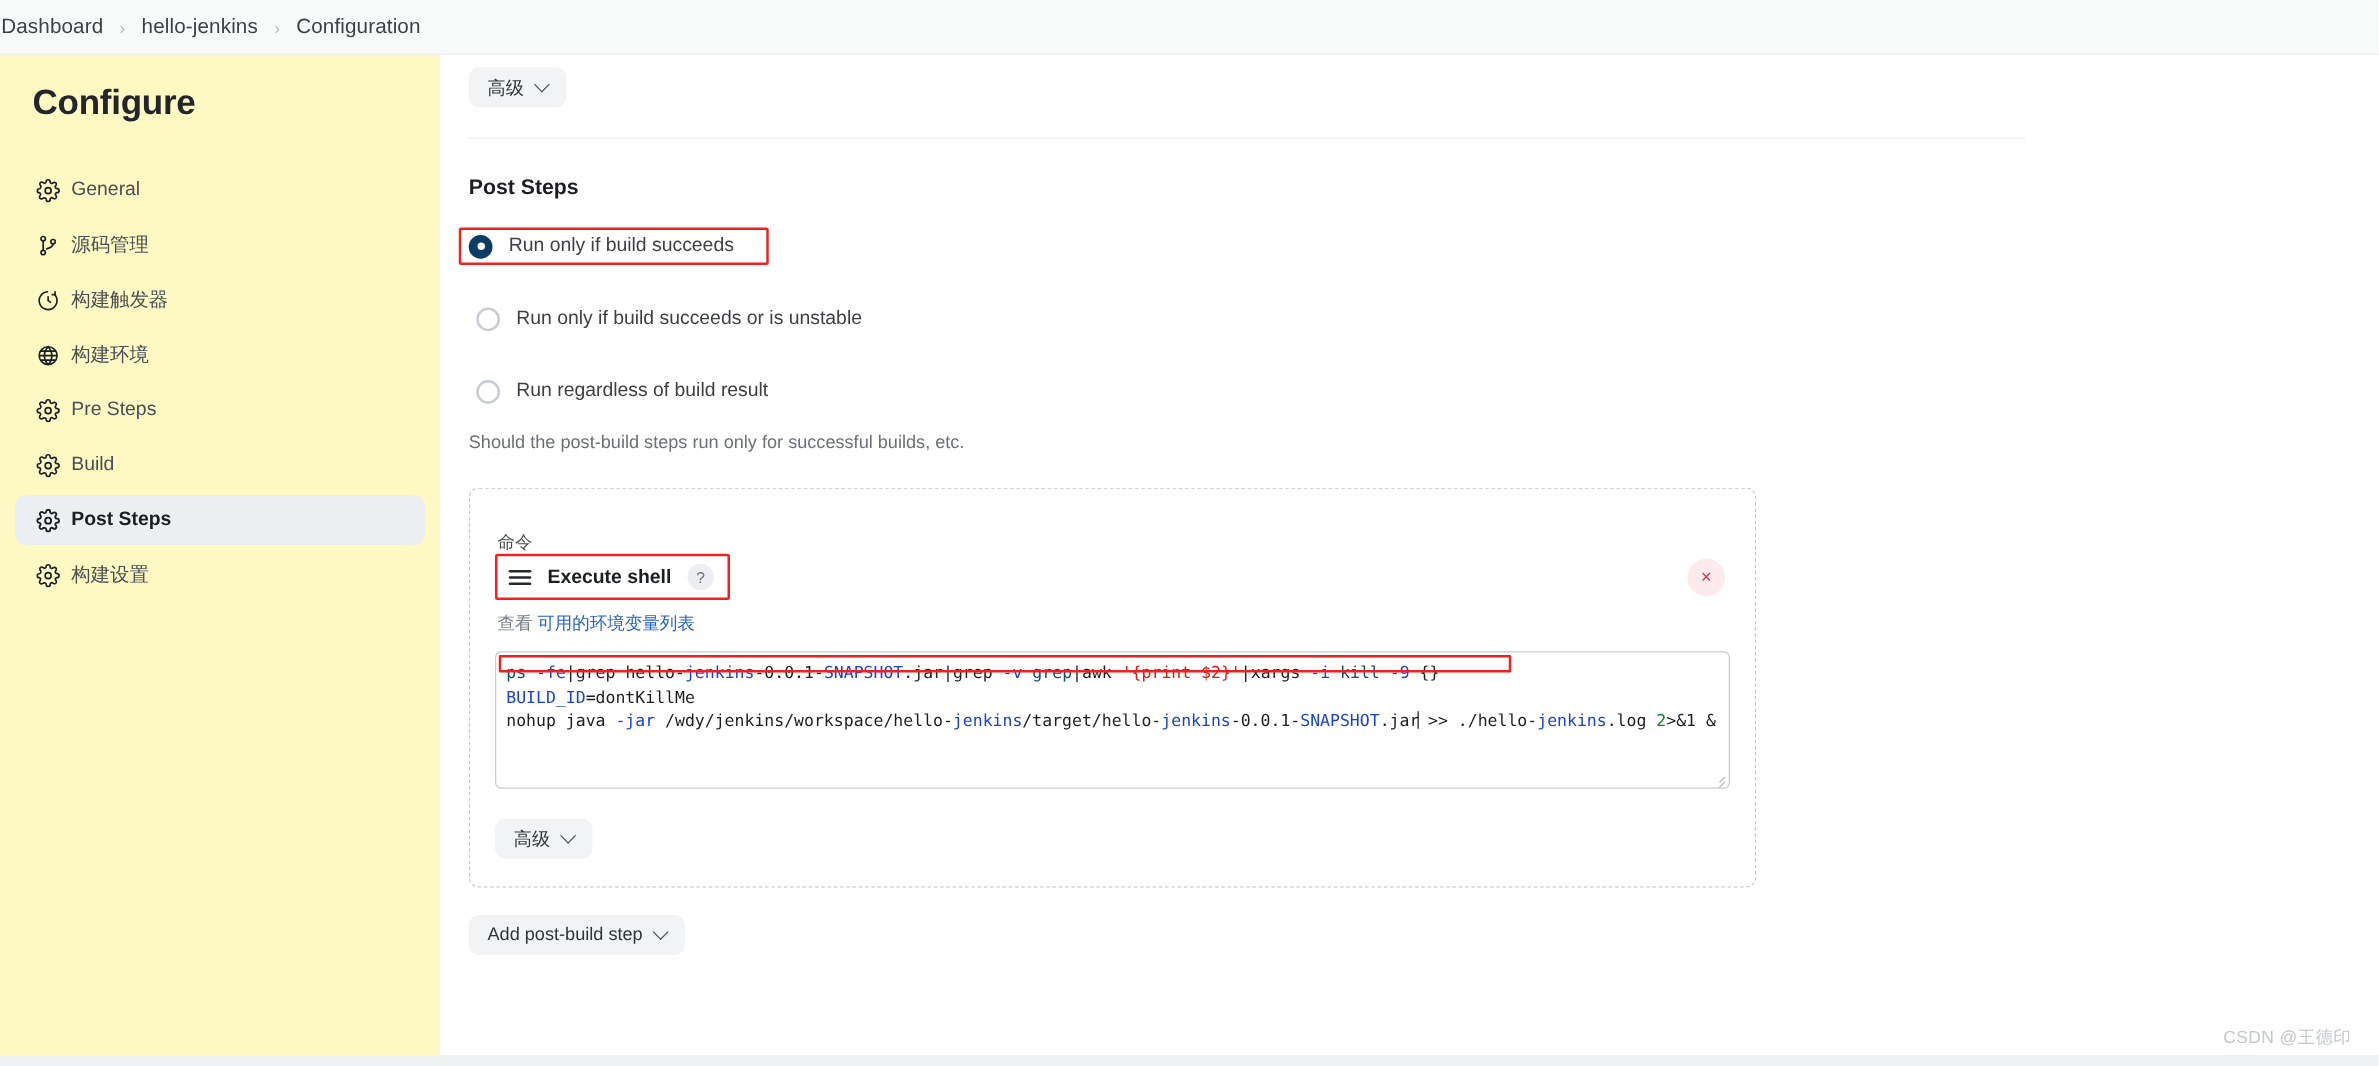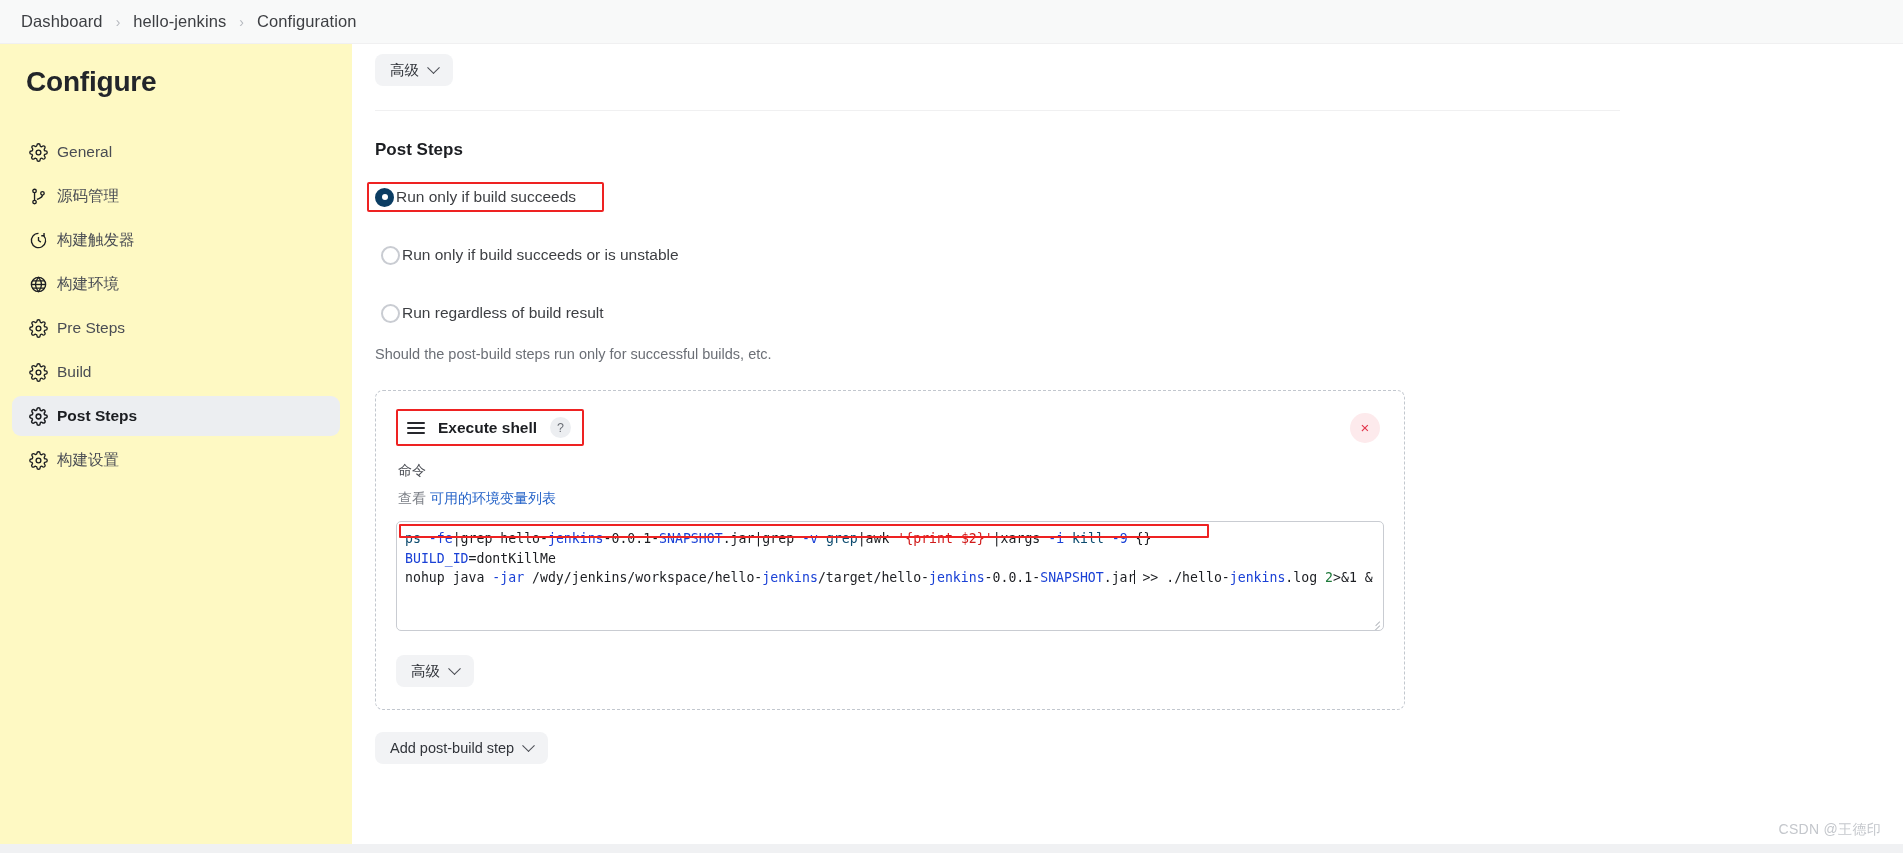--- a/index.html
+++ b/index.html
@@ -10,21 +10,21 @@
     font-family: "Liberation Sans", "DejaVu Sans", sans-serif;
     overflow: hidden;
   }
 
   
   #breadcrumb-bar {
     height: 44px;
     background: #f8f9f9;
     display: flex;
     align-items: center;
-    padding-left: 21px;
+    padding-left: 1px;
     border-bottom: 1px solid #f0f0f1;
     position: relative;
   }
   .crumb {
     font-size: 16.5px;
     color: #3d3f43;
     letter-spacing: .1px;
     white-space: nowrap;
   }
   .crumb-sep {
@@ -125,21 +125,21 @@
     font-size: 17px;
     font-weight: bold;
     color: #1c1e22;
     margin: 29px 0 0 0;
   }
 
   
   .radio-row {
     display: flex;
     align-items: center;
-    gap: 2px;
+    gap: 13px;
     height: 30px;
     margin-top: 28px;
     width: max-content;
     padding: 4px 10px 4px 6px;
     cursor: pointer;
   }
   .radio-row.highlight {
     border: 2.5px solid #ee2222;
     border-radius: 2px;
     padding: 6px 26px 6px 6px;
@@ -468,35 +468,35 @@
 
     <div class="radio-row">
       <span class="radio"></span>
       <span class="radio-label">Run regardless of build result</span>
     </div>
 
     <div id="radio-help">Should the post-build steps run only for successful builds, etc.</div>
 
     <section id="shell-block">
 
+      <div id="cmd-label">命令</div>
+
       <div id="shell-head-row">
         <div id="shell-title-box">
           <span id="drag-handle">
             <span></span>
               <span></span>
               <span></span>
           </span>
           <span id="shell-title">Execute shell</span>
           <button id="help-btn">?</button>
         </div>
         <button id="delete-btn">×</button>
       </div>
 
-      <div id="cmd-label">命令</div>
-
       <div id="env-line">
         <span>查看</span>
         <a id="env-link">可用的环境变量列表</a>
       </div>
 
       <div id="editor-wrap">
         <div id="code-highlight"></div>
         <div id="code"><span class="tok-cmd">ps</span> <span class="tok-flag">-fe</span>|grep hello-<span class="tok-flag">jenkins</span>-0.0.1-<span class="tok-flag">SNAPSHOT</span>.jar|grep <span class="tok-flag">-v</span> <span class="tok-cmd">grep</span>|awk <span class="tok-str">'{print $2}'</span>|xargs <span class="tok-flag">-i</span> <span class="tok-cmd">kill</span> <span class="tok-flag">-9</span> {}
 <span class="tok-var">BUILD_ID</span>=dontKillMe
 nohup java <span class="tok-flag">-jar</span> /wdy/jenkins/workspace/hello-<span class="tok-flag">jenkins</span>/target/hello-<span class="tok-flag">jenkins</span>-0.0.1-<span class="tok-flag">SNAPSHOT</span>.jar<span class="caret"></span> &gt;&gt; ./hello-<span class="tok-flag">jenkins</span>.log <span class="tok-num">2</span>&gt;&amp;1 &amp;</div>

